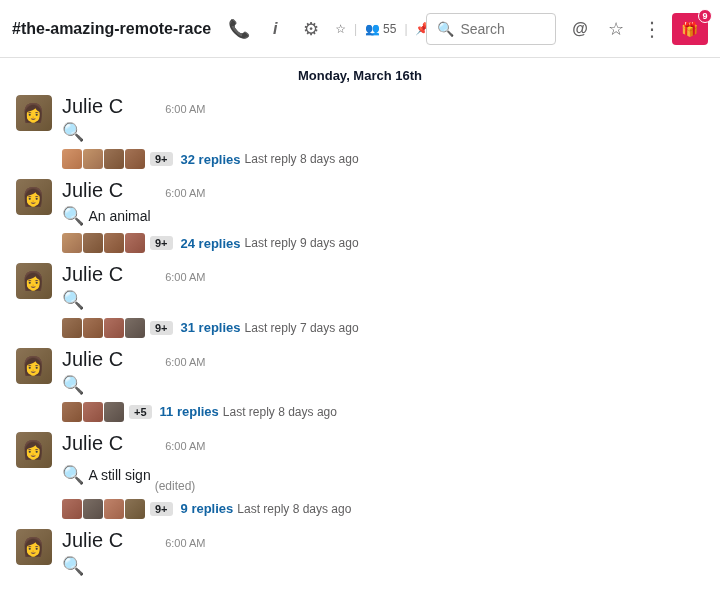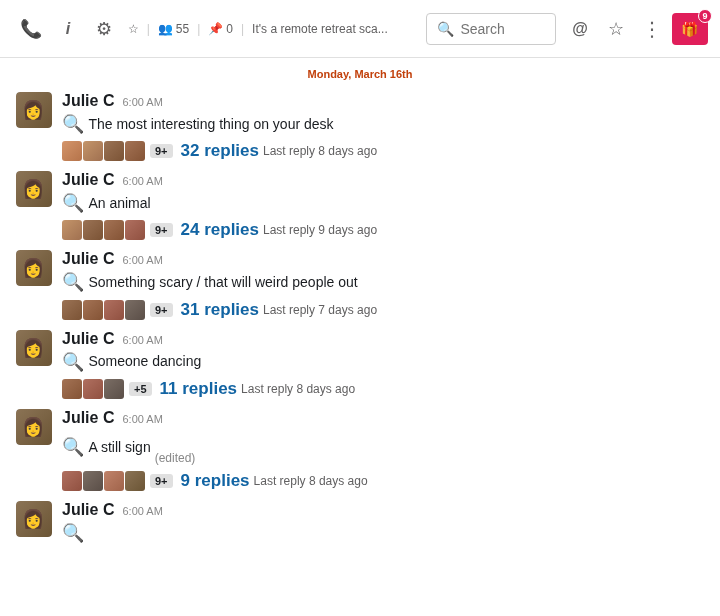--- a/index.html
+++ b/index.html
@@ -123,23 +123,23 @@
       font-size: 9px;
       display: flex;
       align-items: center;
       justify-content: center;
       border: 1.5px solid #fff;
     }
 
     
     .date-divider {
       text-align: center;
-      font-size: 11px;
+      font-size: 13px;
       font-weight: 600;
-      color: #c2410c;
+      color: #0f172a;
       padding: 10px 0 6px;
     }
 
     
     .messages {
       overflow-y: auto;
       height: calc(616px - 58px);
       padding: 0 16px;
     }
 
@@ -161,27 +161,28 @@
     }
 
     .message-content { flex: 1; min-width: 0; }
     .message-header {
       display: flex;
       align-items: baseline;
       gap: 8px;
       margin-bottom: 2px;
     }
     .message-author {
-      font-weight: 700;
-      font-size: 16px;
+      font-weight: 400;
+      font-size: 20px;
       color: #1a1d21;
     }
     .message-time {
       font-size: 11px;
       color: #888;
+      margin-left: 34px;
     }
     .message-text {
       font-size: 14px;
       color: #1a1d21;
       line-height: 1.4;
       display: flex;
       align-items: center;
       gap: 4px;
     }
     .message-text .edited {
@@ -197,37 +198,38 @@
       align-items: center;
       gap: 4px;
       margin-top: 4px;
       flex-wrap: wrap;
     }
     .reply-avatars {
       display: flex;
       align-items: center;
     }
     .reply-link {
-      font-size: 17px;
+      font-size: 13px;
       font-weight: 600;
       color: #1264a3;
       cursor: pointer;
       text-decoration: none;
     }
     .reply-meta {
       font-size: 12px;
       color: #616061;
     }
 
     .sep { color: #ccc; font-size: 12px; }
   </style>
 </head>
 <body>
 
 <div class="header">
+  <span class="header-title">#the-amazing-remote-race</span>
 
   <div class="header-icons">
     <button class="header-icon-btn" title="Huddle">
       <span>📞</span>
     </button>
     <button class="header-icon-btn" title="Details">
       <span style="font-size:16px;font-style:italic;font-weight:bold;color:#616061;">i</span>
     </button>
     <button class="header-icon-btn" title="Settings">
       <span>⚙</span>
@@ -282,21 +284,20 @@
       <div class="avatar">
         <div style="width:36px;height:36px;border-radius:4px;background:linear-gradient(135deg,#8B7355,#6b5535);display:flex;align-items:center;justify-content:center;font-size:18px;">👩</div>
       </div>
       <div class="message-content">
         <div class="message-header">
           <span class="message-author">Julie C</span>
           <span class="message-time">6:00 AM</span>
         </div>
         <div class="message-text">
           <span class="mag-icon">🔍</span>
-          <span>The most interesting thing on your desk</span>
 
         </div>
 
     <div class="replies-row">
       <div class="reply-avatars">
               <div style="width:20px;height:20px;border-radius:3px;background:linear-gradient(135deg,#d4956a,#b5734a);margin-right:1px;"></div>
               <div style="width:20px;height:20px;border-radius:3px;background:linear-gradient(135deg,#c4956a,#a07050);margin-right:1px;"></div>
               <div style="width:20px;height:20px;border-radius:3px;background:linear-gradient(135deg,#9b7355,#7b5335);margin-right:1px;"></div>
               <div style="width:20px;height:20px;border-radius:3px;background:linear-gradient(135deg,#a47355,#845335);margin-right:1px;"></div>
             </div>
@@ -342,21 +343,20 @@
       <div class="avatar">
         <div style="width:36px;height:36px;border-radius:4px;background:linear-gradient(135deg,#8B7355,#6b5535);display:flex;align-items:center;justify-content:center;font-size:18px;">👩</div>
       </div>
       <div class="message-content">
         <div class="message-header">
           <span class="message-author">Julie C</span>
           <span class="message-time">6:00 AM</span>
         </div>
         <div class="message-text">
           <span class="mag-icon">🔍</span>
-          <span>Something scary / that will weird people out</span>
 
         </div>
 
     <div class="replies-row">
       <div class="reply-avatars">
               <div style="width:20px;height:20px;border-radius:3px;background:linear-gradient(135deg,#9b7355,#7b5335);margin-right:1px;"></div>
               <div style="width:20px;height:20px;border-radius:3px;background:linear-gradient(135deg,#a47355,#845335);margin-right:1px;"></div>
               <div style="width:20px;height:20px;border-radius:3px;background:linear-gradient(135deg,#b07060,#905040);margin-right:1px;"></div>
               <div style="width:20px;height:20px;border-radius:3px;background:linear-gradient(135deg,#7b6e65,#5a4e47);margin-right:1px;"></div>
             </div>
@@ -372,21 +372,20 @@
       <div class="avatar">
         <div style="width:36px;height:36px;border-radius:4px;background:linear-gradient(135deg,#8B7355,#6b5535);display:flex;align-items:center;justify-content:center;font-size:18px;">👩</div>
       </div>
       <div class="message-content">
         <div class="message-header">
           <span class="message-author">Julie C</span>
           <span class="message-time">6:00 AM</span>
         </div>
         <div class="message-text">
           <span class="mag-icon">🔍</span>
-          <span>Someone dancing</span>
 
         </div>
 
     <div class="replies-row">
       <div class="reply-avatars">
               <div style="width:20px;height:20px;border-radius:3px;background:linear-gradient(135deg,#a47355,#845335);margin-right:1px;"></div>
               <div style="width:20px;height:20px;border-radius:3px;background:linear-gradient(135deg,#b07060,#905040);margin-right:1px;"></div>
               <div style="width:20px;height:20px;border-radius:3px;background:linear-gradient(135deg,#7b6e65,#5a4e47);margin-right:1px;"></div>
             </div>
       <div style="background:#e0e0e0;color:#1a1d21;font-size:11px;font-weight:600;border-radius:3px;padding:1px 5px;margin-right:4px;">+5</div>

